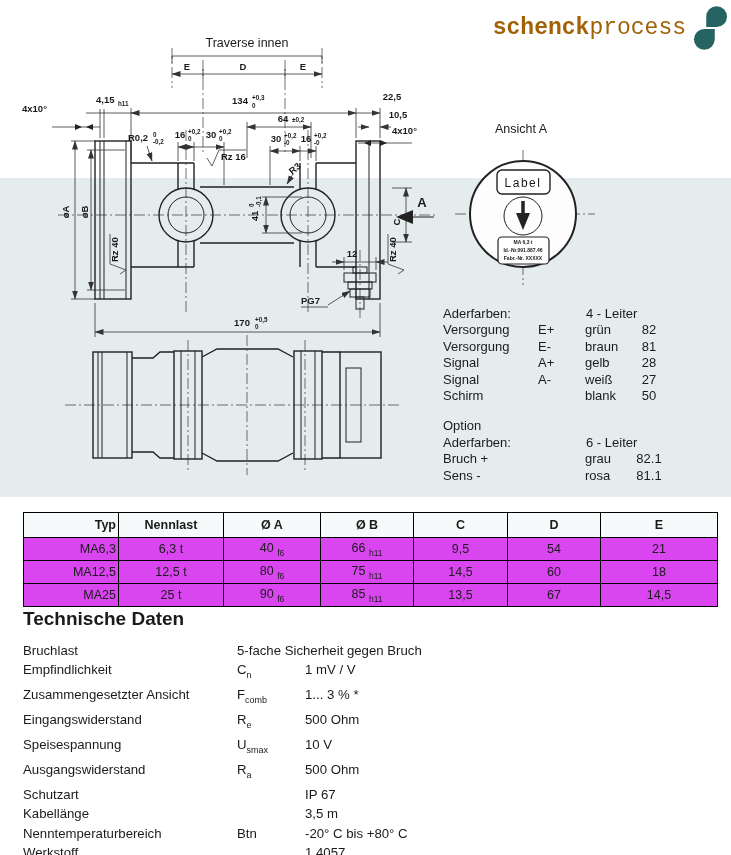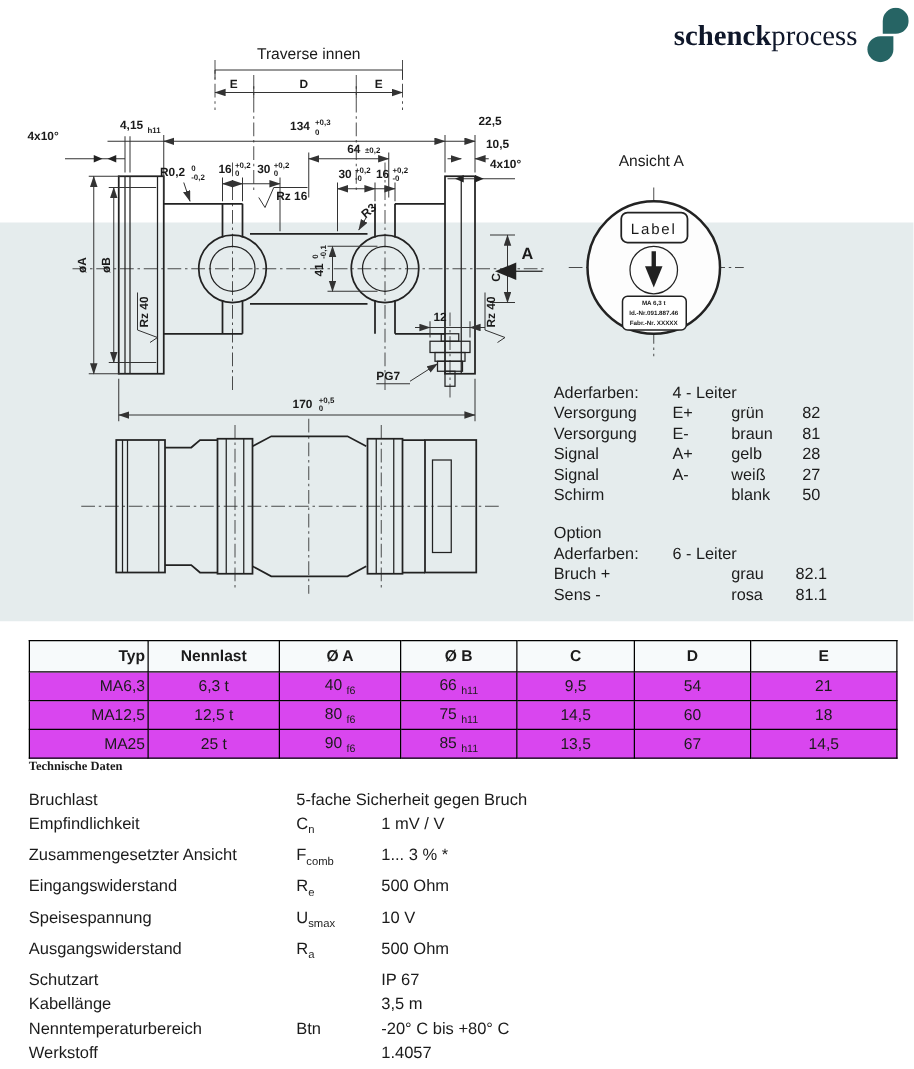--- a/index.html
+++ b/index.html
@@ -1,54 +1,54 @@
 <!DOCTYPE html>
 <html><head>
 <meta charset="utf-8">
 <style>
   html,body{margin:0;padding:0;background:#fff;}
   .page{position:relative;width:731px;height:855px;background:#fff;overflow:hidden;
         font-family:"Liberation Sans",sans-serif;color:#1b1b1b;}
   .band{position:absolute;left:0;top:178px;width:731px;height:319px;background:#e5eced;}
   
   .logo{position:absolute;top:6px;right:4px;display:flex;align-items:center;gap:7px;}
-  .logo-text{font-family:Liberation Serif, serif;font-size:23px;color:#0f172a;line-height:1;}
+  .logo-text{font-family:Liberation Mono, monospace;font-size:23px;color:#a16207;line-height:1;}
   .logo-text b{font-weight:bold;}
   
   svg.draw{position:absolute;left:0;top:0;}
   svg text{font-family:"Liberation Sans",sans-serif;fill:#1a1a1a;}
   .dt{font-size:9.5px;font-weight:bold;text-anchor:middle;}
   .dts{font-size:9.5px;font-weight:bold;text-anchor:start;}
   .tol{font-size:6.3px;font-weight:bold;text-anchor:start;}
   .big{font-size:13px;font-weight:bold;text-anchor:middle;}
   .lbl{font-size:12.5px;text-anchor:middle;}
   .lblsp{font-size:12px;letter-spacing:1.5px;text-anchor:middle;}
   .tiny{font-size:5px;font-weight:bold;text-anchor:middle;}
   .ol{stroke:#222;stroke-width:1.4;fill:none;}
   .md{stroke:#222;stroke-width:1;fill:none;}
   .dim{stroke:#333;stroke-width:0.8;fill:none;}
   .cl{stroke:#333;stroke-width:0.7;stroke-dasharray:11 3 2 3;fill:none;}
   .fil{fill:#222;}
   
   .wiring{position:absolute;left:443px;top:306px;width:230px;font-size:13px;line-height:16.4px;}
   .wrow{display:grid;grid-template-columns:95px 47px 50px 1fr;}
   .wrow .wn{text-align:center;padding-right:10px;}
-  .wspan{grid-column:2 / 5;}
+  .wspan{grid-column:2 / 5;margin-left:48px;}
   .wgap{height:14px;}
   
   table.dims{position:absolute;left:23px;top:512px;width:694px;border-collapse:collapse;
              font-size:12.5px;table-layout:fixed;}
   table.dims th,table.dims td{border:1.5px solid #000;height:22px;padding:0 2px;
              background:#d946ef;text-align:center;}
   table.dims th{background:#f7fafb;font-weight:bold;height:24px;}
   table.dims th:first-child,table.dims td:first-child{text-align:right;padding-left:7px;}
   table.dims sub{font-size:8.5px;}
   
   .tech{position:absolute;left:23px;top:608px;width:690px;font-size:13.2px;}
-  .tech-title{font-weight:bold;font-size:10px;margin-bottom:11px;font-family:Liberation Serif, serif;}
+  .tech-title{font-weight:bold;font-size:19px;margin-bottom:11px;}
   .trow{display:grid;grid-template-columns:214px 68px 1fr;line-height:19.3px;}
   .trow .tval.span2{grid-column:2 / 4;}
   .trow sub{font-size:9px;}
 </style>
 </head>
 <body>
 
 <div class="page">
   <div class="band"></div>
 

